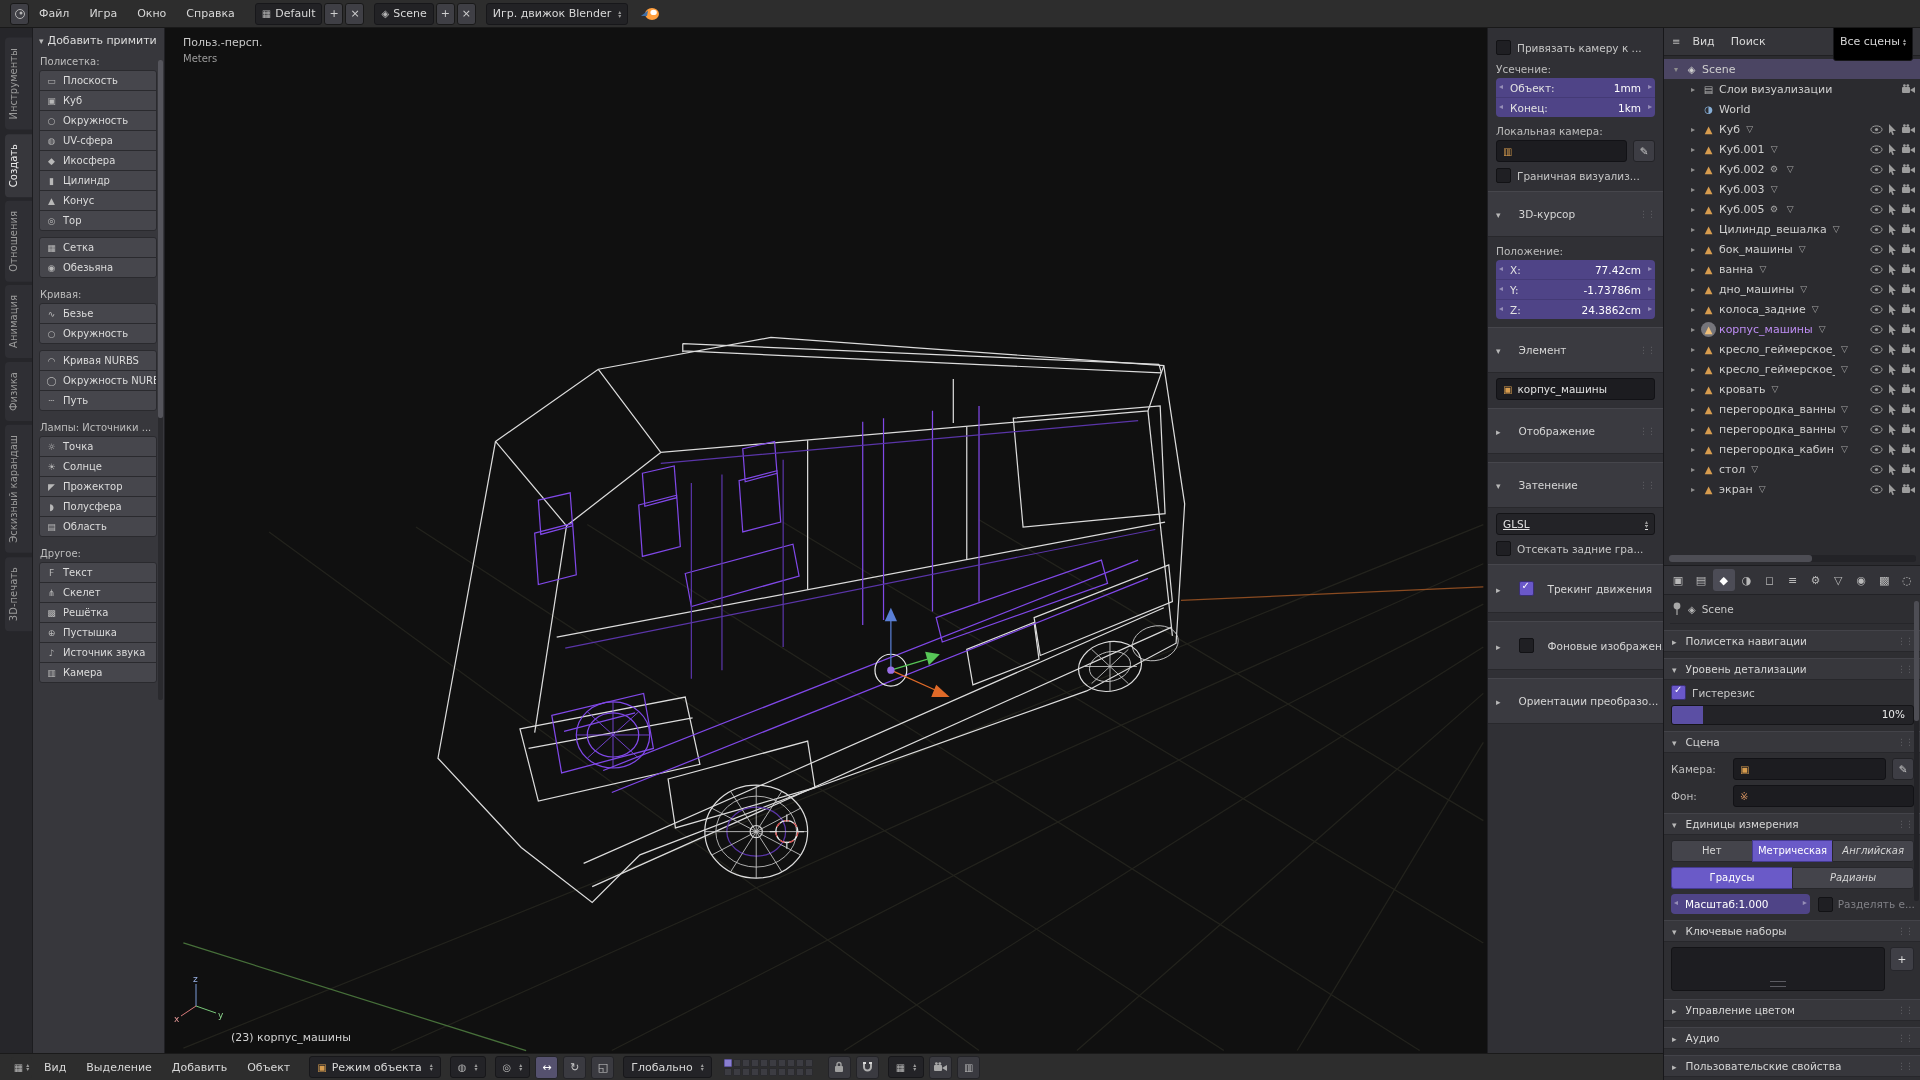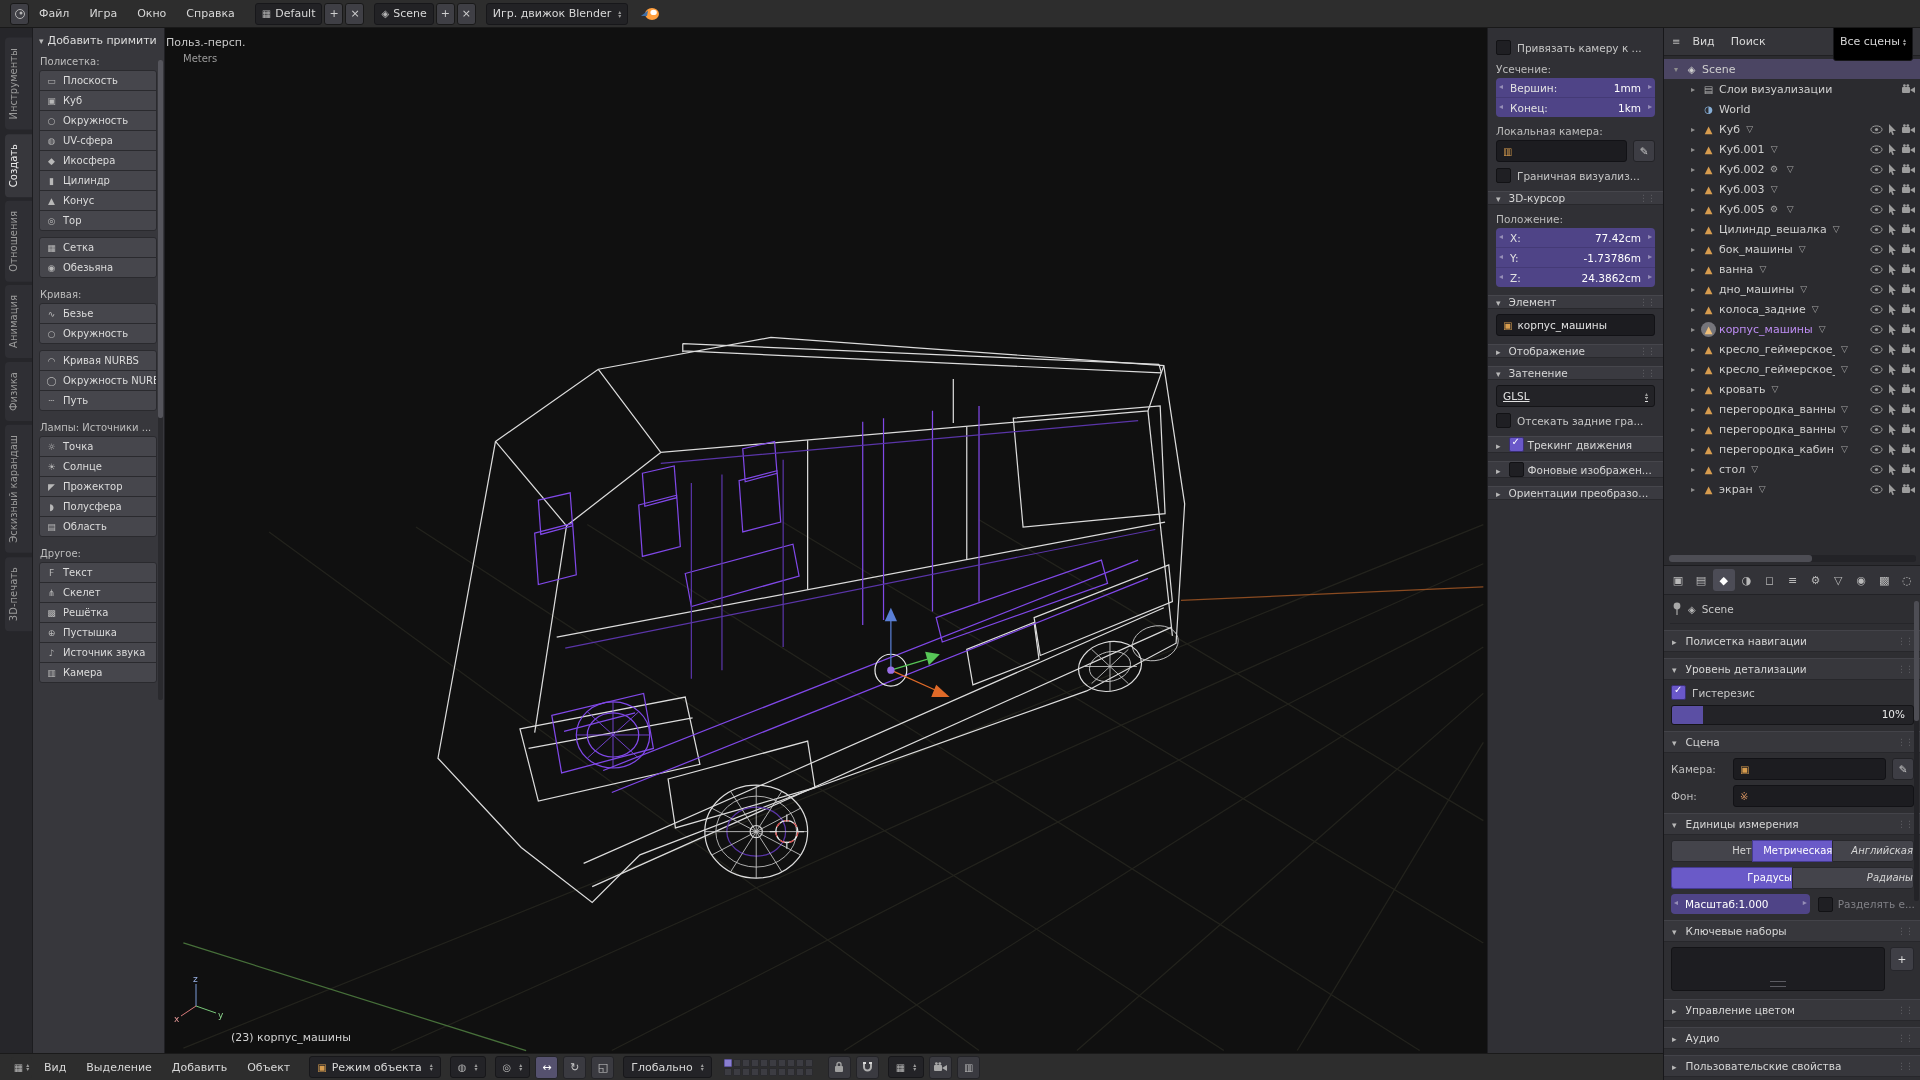--- a/index.html
+++ b/index.html
@@ -43,21 +43,21 @@
   .tool-btn{display:flex;align-items:center;gap:5px;height:19px;background:#46464c;
     border:1px solid #2a2a2e;padding:0 5px;margin-top:-1px;color:#dcdcdc;font-size:10px;white-space:nowrap;overflow:hidden;}
   .tgroup .tool-btn:first-of-type{border-radius:3px 3px 0 0;margin-top:0;}
   .tgroup .tool-btn:last-of-type{border-radius:0 0 3px 3px;}
   .tbi{width:13px;text-align:center;font-size:9px;color:#b8b8b8;flex:none;}
   .shelf-sb{position:absolute;right:1px;top:32px;width:5px;height:640px;background:#2a2a2e;border-radius:2px;}
   .shelf-sb i{display:block;width:5px;height:56%;background:#55555c;border-radius:2px;}
 
   
   .viewport{position:absolute;left:165px;top:28px;width:1498px;height:1025px;background:#101010;overflow:hidden;}
-  .vp-label{position:absolute;left:1px;top:8px;color:#c9c9c9;}
+  .vp-label{position:absolute;left:18px;top:8px;color:#c9c9c9;}
   .vp-meters{position:absolute;left:18px;top:25px;color:#9c9c9c;font-size:10px;}
   .vp-object{position:absolute;left:66px;top:1003px;color:#d2d2d2;}
   .wire{position:absolute;left:0;top:0;}
   .gizmo{position:absolute;left:7px;top:944px;}
   .g{stroke:#23231d;stroke-width:1;fill:none;}
   .ax{stroke:#8a4b21;stroke-width:1;fill:none;}
   .ay{stroke:#47703a;stroke-width:1;fill:none;}
   .w{stroke:#dcdcdc;stroke-width:1;fill:none;}
   .wt{stroke:#c9c9c9;stroke-width:.7;fill:none;}
   .p{stroke:#8048e8;stroke-width:1;fill:none;}
@@ -76,21 +76,21 @@
   .val{height:19px;background:#4f4487;display:flex;align-items:center;justify-content:space-between;
     padding:0 14px;color:#fff;position:relative;border-bottom:1px solid #443a76;}
   .val::before{content:"◂";position:absolute;left:3px;top:4px;font-size:8px;color:rgba(255,255,255,.4);}
   .val::after{content:"▸";position:absolute;right:3px;top:4px;font-size:8px;color:rgba(255,255,255,.4);}
   .vgroup .val:first-child{border-radius:4px 4px 0 0;}
   .vgroup .val:last-child{border-radius:0 0 4px 4px;border-bottom:none;}
   .val.single{border-radius:4px;border-bottom:none;}
   .vl{color:#e2e2e2;} .vv{color:#fff;}
   .np-field{height:20px;background:#1c1c20;border:1px solid #121216;border-radius:3px;
     display:flex;align-items:center;gap:5px;padding:0 6px;color:#e0e0e0;flex:1;overflow:hidden;white-space:nowrap;}
-  .np-head{display:flex;align-items:center;gap:4px;margin:8px -8px 5px;padding:0 8px;background:#3a3a40;
+  .np-head{display:flex;align-items:center;gap:14px;margin:8px -8px 5px;padding:16px 8px;background:#3a3a40;
     border-top:1px solid #46464c;border-bottom:1px solid #28282c;color:#d6d6d6;white-space:nowrap;overflow:hidden;}
   .dots{margin-left:auto;color:#5a5a60;font-size:9px;letter-spacing:-1px;}
   .dots::after{content:"⋮⋮";}
   .dsel{height:20px;background:#232327;border:1px solid #141417;border-radius:3px;display:flex;
     align-items:center;justify-content:space-between;padding:0 6px;color:#e2e2e2;margin:3px 0;text-decoration:underline;}
   .mini-btn{width:20px;height:20px;background:#3d3d44;border:1px solid #232327;border-radius:3px;
     display:flex;align-items:center;justify-content:center;color:#cfcfcf;flex:none;}
   .dim{color:#808086;}
 
   
@@ -127,21 +127,21 @@
   .pp-context{display:flex;align-items:center;gap:6px;padding:3px 2px 7px;border-bottom:1px solid #26262a;margin-bottom:2px;}
   .pp-head{display:flex;align-items:center;gap:5px;margin:6px -6px 5px;padding:4px 8px;background:#37373c;
     border-top:1px solid #434349;border-bottom:1px solid #27272b;color:#d6d6d6;}
   .pp-row{display:flex;align-items:center;gap:6px;margin:5px 1px;}
   .pp-lab{width:56px;color:#bdbdbd;flex:none;}
   .slider{position:relative;height:18px;background:#232327;border:1px solid #151518;border-radius:3px;
     overflow:hidden;margin:4px 1px;}
   .slider .fill{position:absolute;left:0;top:0;bottom:0;background:#5b4fa4;}
   .slider .sval{position:absolute;right:8px;top:2px;color:#ececec;}
   .seg{display:flex;margin:5px 1px;}
-  .seg span{flex:1;height:20px;line-height:20px;text-align:right;background:#44444b;border:1px solid #27272b;
+  .seg span{flex:1;height:20px;line-height:20px;text-align:center;background:#44444b;border:1px solid #27272b;
     margin-left:-1px;color:#d6d6d6;font-size:10px;overflow:hidden;white-space:nowrap;}
   .seg span:first-child{border-radius:3px 0 0 3px;margin-left:0;}
   .seg span:last-child{border-radius:0 3px 3px 0;font-style:italic;}
   .seg span.on{background:#6a5ac8;border-color:#453a92;color:#fff;}
   .row2{display:flex;gap:8px;align-items:center;margin:5px 1px;}
   .row2 .val{flex:1.15;height:20px;}
   .row2 .cbwrap{flex:1;display:flex;align-items:center;gap:5px;overflow:hidden;white-space:nowrap;}
   .ks{display:flex;gap:5px;margin:4px 1px 8px;}
   .ks-list{flex:1;height:42px;background:#1d1d21;border:1px solid #131316;border-radius:3px;position:relative;}
   .ks-list .grip{position:absolute;bottom:3px;left:50%;margin-left:-8px;width:16px;height:4px;
@@ -468,21 +468,21 @@
     </svg>
 
     <div class="npanel" data-name="view3d-properties-region">
       <div class="np-row">
         <span class="cb" data-name="lock-camera-checkbox"></span>
         <span>Привязать камеру к ...</span>
       </div>
       <div class="np-label">Усечение:</div>
       <div class="vgroup" data-name="clip-values">
         <div class="val" data-name="clip-start-field">
-          <span class="vl">Вершин:</span>
+          <span class="vl">Объект:</span>
           <span class="vv">1mm</span>
         </div>
         <div class="val" data-name="clip-end-field">
           <span class="vl">Конец:</span>
           <span class="vv">1km</span>
         </div>
       </div>
       <div class="np-label">Локальная камера:</div>
       <div class="np-row" style="margin-top:2px">
         <div class="np-field" data-name="local-camera-field">

